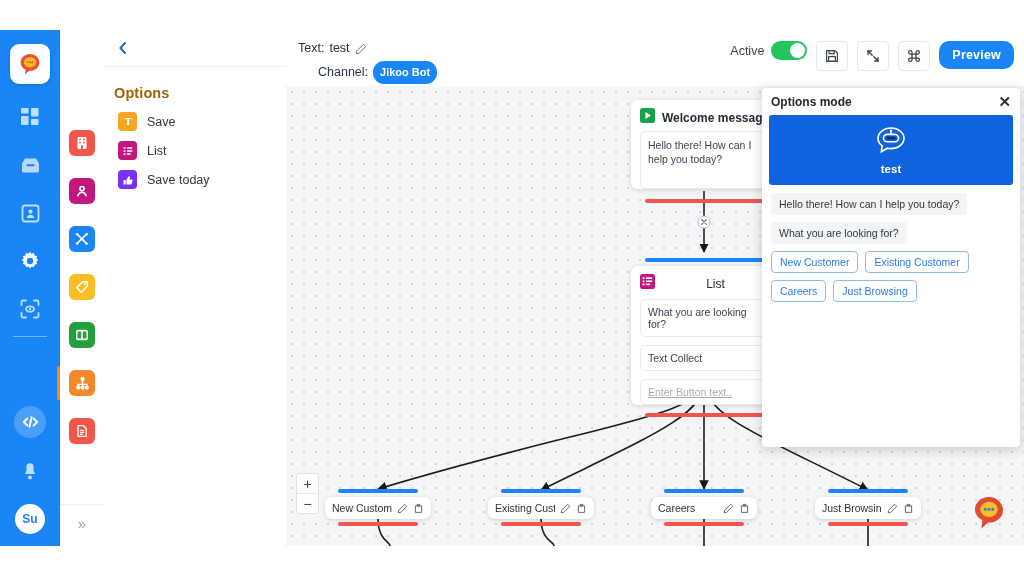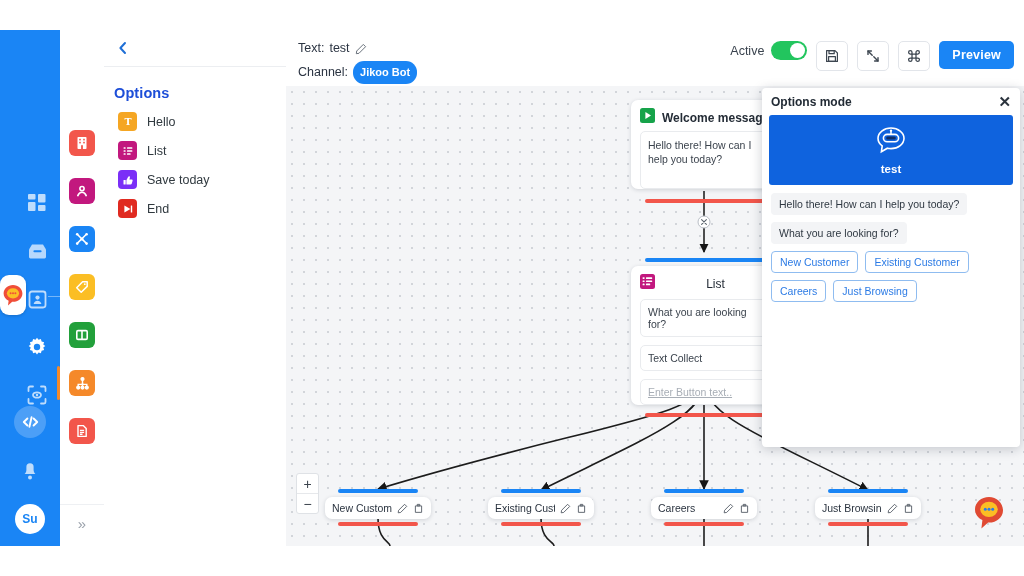--- a/index.html
+++ b/index.html
@@ -12,21 +12,21 @@
   #app{position:relative;width:1024px;height:576px;background:#ffffff;}
 
   
   .top-white{position:absolute;left:0;top:0;width:1024px;height:30px;background:#fff;}
   .bottom-white{position:absolute;left:0;top:546px;width:1024px;height:30px;background:#fff;}
 
   
   .rail{
     position:absolute;left:0;top:30px;width:60px;height:516px;
     background:#1A85F5;
-    display:flex;flex-direction:row;align-items:center;
+    display:flex;flex-direction:column;align-items:center;
   }
   .rail-logo{
     width:40px;height:40px;margin-top:14px;border-radius:9px;background:#fff;
     display:flex;align-items:center;justify-content:center;box-shadow:0 1px 3px rgba(0,0,0,.18);
   }
   .rail-icons{margin-top:22px;display:flex;flex-direction:column;align-items:center;gap:26px;width:100%;}
   .rail-ic{width:22px;height:22px;display:flex;align-items:center;justify-content:center;opacity:.72;}
   .rail-ic.bright{opacity:1;}
   .rail-ic svg{display:block;}
   .rail-div{width:34px;height:1px;background:rgba(255,255,255,.40);margin:16px 0 0 0;}
@@ -64,52 +64,52 @@
   
   .options{
     position:absolute;left:104px;top:30px;width:182px;height:516px;background:#fff;
     border-right:1px solid #e7e9ee;
   }
   .options-head{
     height:36px;border-bottom:1px solid #eceef1;display:flex;align-items:center;padding-left:8px;
   }
   .back-chev{width:22px;height:22px;display:flex;align-items:center;justify-content:center;color:#1f6fd6;}
   .options-title{
-    font-size:14.5px;color:#1d4ed8;font-weight:bold;padding:18px 0 6px 10px;letter-spacing:.1px;
+    font-size:14.5px;color:#a16207;font-weight:bold;padding:18px 0 6px 10px;letter-spacing:.1px;
   }
   .opt-row{
     display:flex;align-items:center;gap:10px;padding:5px 0 5px 14px;font-size:12.5px;color:#30393f;
   }
   .opt-ic{width:19px;height:19px;border-radius:4px;display:flex;align-items:center;justify-content:center;flex:0 0 auto;}
   .opt-ic svg{display:block;}
 
   
   .header{
     position:absolute;left:286px;top:30px;width:738px;height:56px;background:#fff;
     border-bottom:1px solid #e7e9ee;
   }
   .hdr-left{position:absolute;left:12px;top:9px;}
   .hdr-line{display:flex;align-items:center;gap:5px;font-size:12.5px;color:#2b3442;line-height:19px;}
-  .hdr-line.second{margin-top:3px;}
+  .hdr-line.second{margin-top:3px;margin-left:20px;}
   .pencil{width:12px;height:12px;color:#6b737d;display:inline-flex;}
   .chan-badge{
     background:#1A85F5;color:#fff;font-size:11px;font-weight:bold;border-radius:11px;padding:2px 7px;
   }
   .hdr-right{position:absolute;right:10px;top:11px;display:flex;align-items:flex-start;gap:9px;}
   .active-wrap{display:flex;align-items:center;gap:7px;font-size:12.5px;color:#3a434e;}
   .toggle{
     width:36px;height:19px;border-radius:10px;background:#22C55E;position:relative;
   }
   .toggle .knob{position:absolute;right:2px;top:2px;width:15px;height:15px;border-radius:50%;background:#fff;}
   .icon-btn{
     width:30px;height:28px;border:1px solid #e2e5ea;border-radius:5px;background:#fff;
     display:flex;align-items:center;justify-content:center;color:#3d4650;font-size:13px;
   }
   .preview-btn{
-    background:#1A85F5;color:#fff;border-radius:5px;font-size:12.5px;font-weight:bold;
+    background:#1A85F5;color:#fff;border-radius:10px;font-size:12.5px;font-weight:bold;
     padding:7px 13px;letter-spacing:.2px;
   }
 
   
   .canvas{
     position:absolute;left:286px;top:86px;width:738px;height:460px;
     background-color:#f4f5f7;
     background-image:radial-gradient(#d2d5da 1px, transparent 1px);
     background-size:12px 12px;
     overflow:hidden;
@@ -349,21 +349,21 @@
       </div>
     </div>
     <div class="options-title">Options</div>
 
     <div class="opt-row">
       <span class="opt-ic" style="background:#F5A623">
         <svg width="12" height="12" viewBox="0 0 12 12">
             <text x="6" y="9.4" font-family="DejaVu Serif, serif" font-size="9.5" font-weight="bold" fill="#ffffff" text-anchor="middle">T</text>
           </svg>
       </span>
-      <span>Hello</span>
+      <span>Save</span>
     </div>
     <div class="opt-row">
       <span class="opt-ic" style="background:#C2187E">
         <svg width="12" height="12" viewBox="0 0 12 12" fill="#ffffff">
           <rect x="1.6" y="2.2" width="2" height="1.6" rx="0.4"></rect>
             <rect x="5" y="2.2" width="5.4" height="1.6" rx="0.5"></rect>
           <rect x="1.6" y="5.2" width="2" height="1.6" rx="0.4"></rect>
             <rect x="5" y="5.2" width="5.4" height="1.6" rx="0.5"></rect>
           <rect x="1.6" y="8.2" width="2" height="1.6" rx="0.4"></rect>
             <rect x="5" y="8.2" width="3.6" height="1.6" rx="0.5"></rect>
@@ -372,29 +372,20 @@
       <span>List</span>
     </div>
     <div class="opt-row">
       <span class="opt-ic" style="background:#7B2FF7">
         <svg width="12" height="12" viewBox="0 0 12 12" fill="#ffffff">
           <path d="M4.4 10.6 V6.2 l1.8 -3.4 c0.6 -1 2 -0.5 1.7 0.7 L7.4 5.4 h2.2 c0.9 0 1.2 0.7 1 1.4 l-0.8 2.8 c-0.15 0.6 -0.6 1 -1.3 1 Z"></path>
           <rect x="1.5" y="6" width="2.2" height="4.6" rx="0.5"></rect>
         </svg>
       </span>
       <span>Save today</span>
-    </div>
-    <div class="opt-row">
-      <span class="opt-ic" style="background:#E02A20">
-        <svg width="12" height="12" viewBox="0 0 12 12" fill="#ffffff">
-          <path d="M2.4 2.4 L8.4 6 L2.4 9.6 Z"></path>
-            <rect x="8.8" y="2.4" width="1.4" height="7.2" rx="0.4"></rect>
-        </svg>
-      </span>
-      <span>End</span>
     </div>
   </div>
 
   <div class="header">
     <div class="hdr-left">
       <div class="hdr-line">
         <span>Text:</span>
         <span>test</span>
         <span class="pencil">
           <svg width="12" height="12" viewBox="0 0 12 12" fill="none" stroke="#6b737d" stroke-width="1" stroke-linejoin="round">

